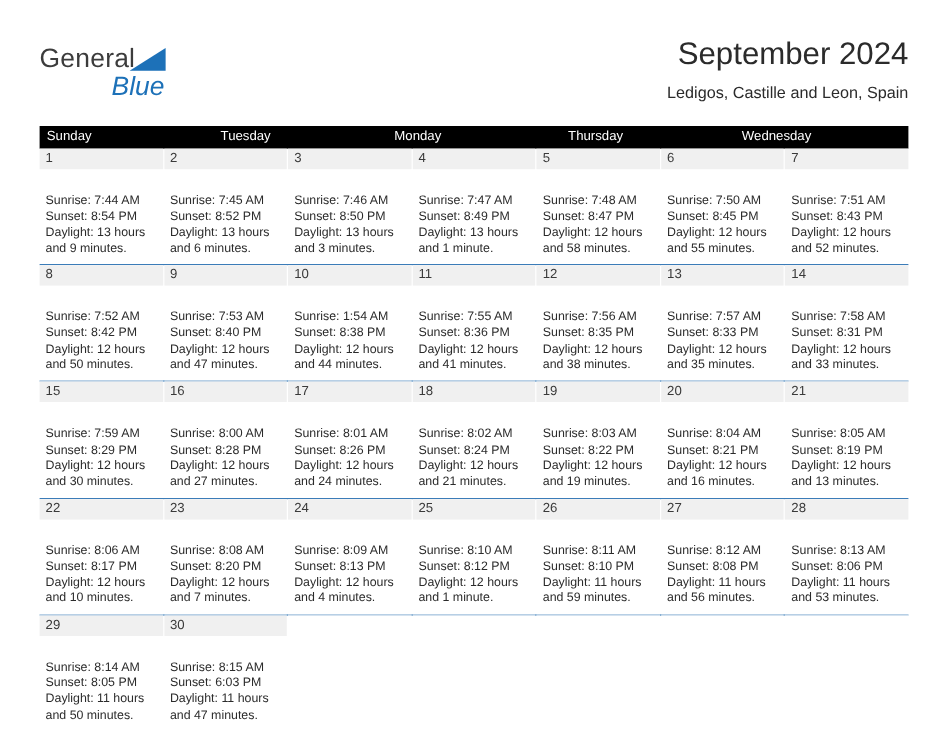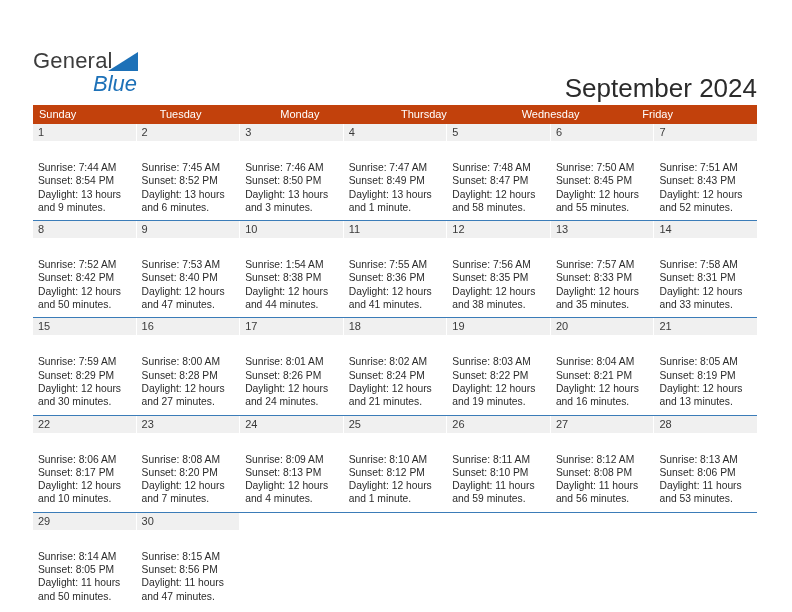--- a/index.html
+++ b/index.html
@@ -27,21 +27,21 @@
     position: absolute;
     left: 33px;
     top: 28px;
     width: 724px;
     height: 66px;
   }
 
   .logo {
     position: absolute;
     left: 0;
-    top: 20px;
+    top: 8px;
     width: 170px;
     height: 56px;
     text-align: right;
   }
   .logo-general {
     position: absolute;
     left: 0;
     top: 0;
     font-size: 22px;
     letter-spacing: 0.2px;
@@ -66,21 +66,20 @@
     color: #1d71b8;
     font-family: "Liberation Sans", sans-serif;
     font-style: italic;
   }
 
   .title-block {
     position: absolute;
     right: 0;
     top: 0;
     text-align: right;
-    margin-top: 44px;
   }
   .cal-title {
     font-size: 26px;
     color: #2b2b2b;
     font-weight: normal;
     line-height: 32px;
     white-space: nowrap;
   }
   .cal-subtitle {
     font-size: 13.5px;
@@ -94,21 +93,21 @@
   .calendar {
     position: absolute;
     left: 33px;
     top: 105px;
     width: 724px;
   }
 
   .weekday-row {
     display: flex;
     width: 100%;
-    background: #c2410c;
+    background: #000000;
   }
   .weekday-cell {
     flex: 1 1 0;
     box-sizing: border-box;
     height: 19px;
     line-height: 19px;
     padding-left: 6px;
     color: #ffffff;
     font-size: 11px;
     white-space: nowrap;
@@ -184,21 +183,20 @@
   </div>
 
   <div class="calendar">
 
     <div class="weekday-row">
       <div class="weekday-cell">Sunday</div>
       <div class="weekday-cell">Tuesday</div>
       <div class="weekday-cell">Monday</div>
       <div class="weekday-cell">Thursday</div>
       <div class="weekday-cell">Wednesday</div>
-      <div class="weekday-cell">Friday</div>
     </div>
 
     <div id="weeks-container">
         <div class="week-row first row-h-standard">
           <div class="day-cell">
             <div class="day-number-band">1</div>
             <div class="day-info">
               <div>Sunrise: 7:44 AM</div>
               <div>Sunset: 8:54 PM</div>
               <div>Daylight: 13 hours</div>
@@ -462,21 +460,21 @@
               <div>Sunrise: 8:14 AM</div>
               <div>Sunset: 8:05 PM</div>
               <div>Daylight: 11 hours</div>
               <div>and 50 minutes.</div>
             </div>
           </div>
           <div class="day-cell">
             <div class="day-number-band">30</div>
             <div class="day-info">
               <div>Sunrise: 8:15 AM</div>
-              <div>Sunset: 8:56 PM</div>
+              <div>Sunset: 6:03 PM</div>
               <div>Daylight: 11 hours</div>
               <div>and 47 minutes.</div>
             </div>
           </div>
           <div class="day-cell empty">
             <div class="day-number-band"></div>
             <div class="day-info">
               <div></div>
               <div></div>
               <div></div>

